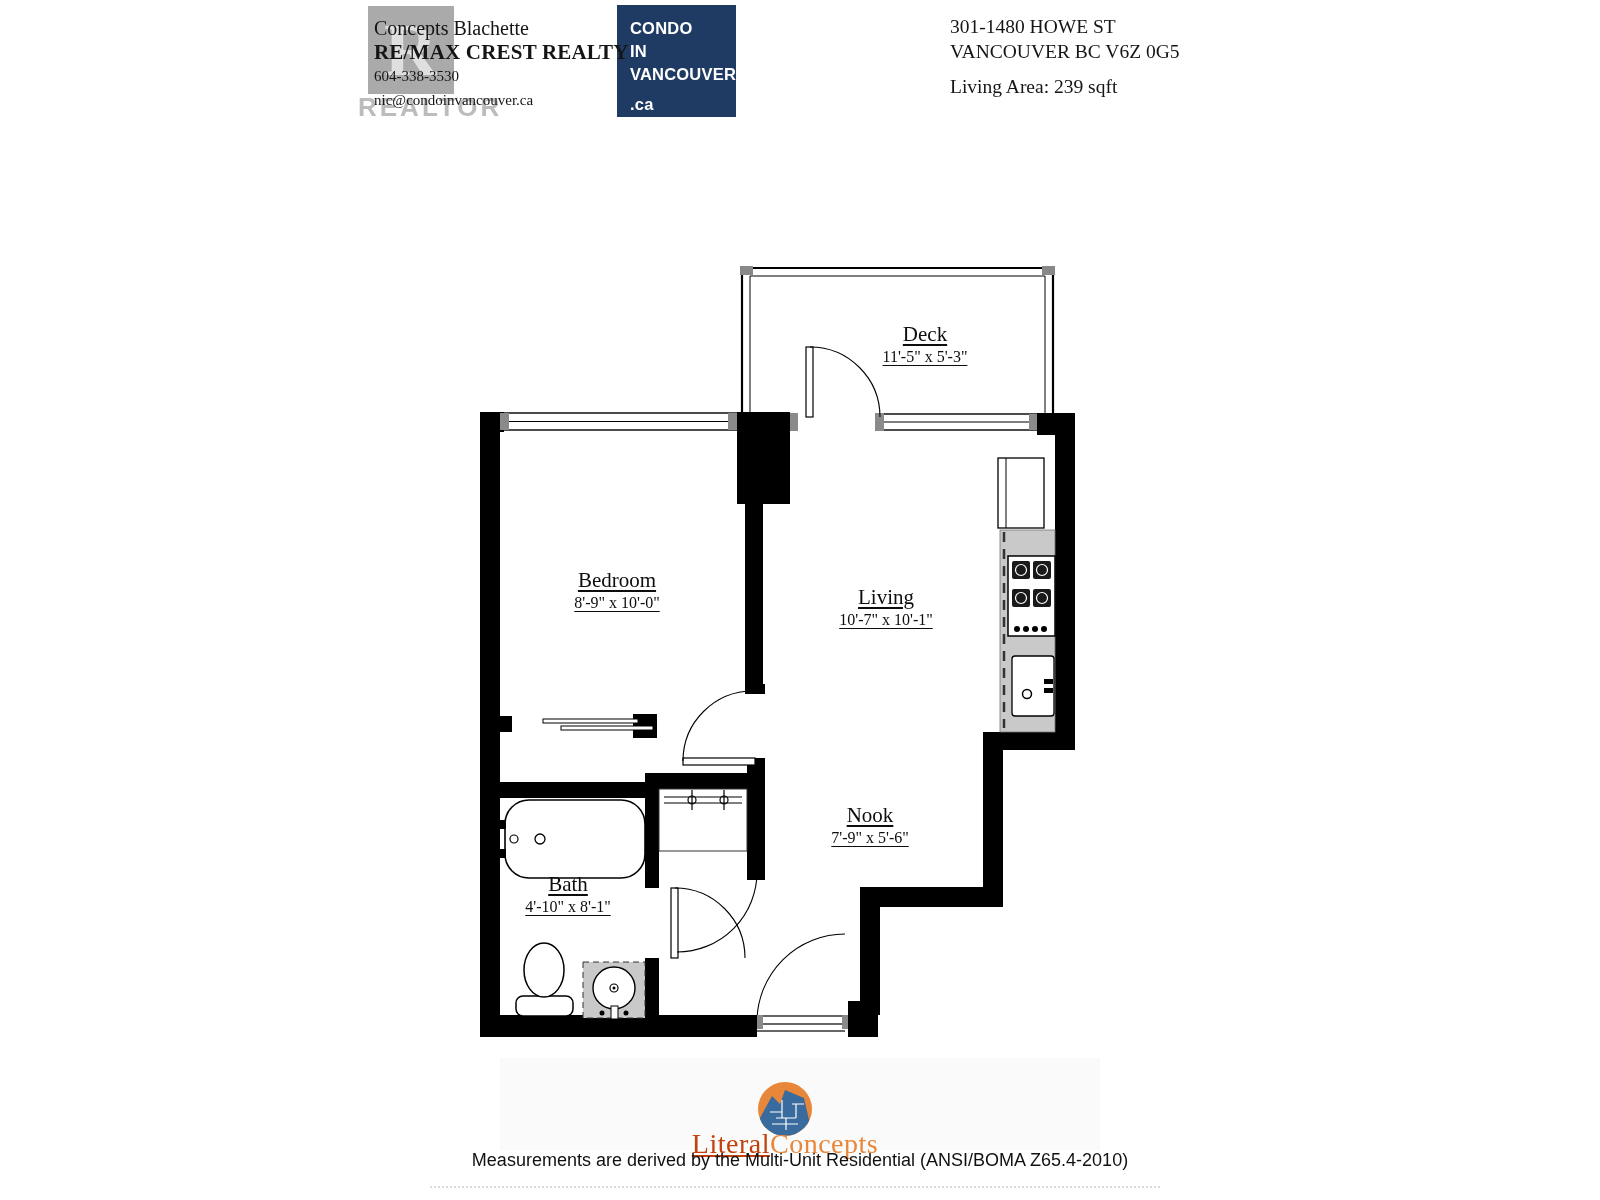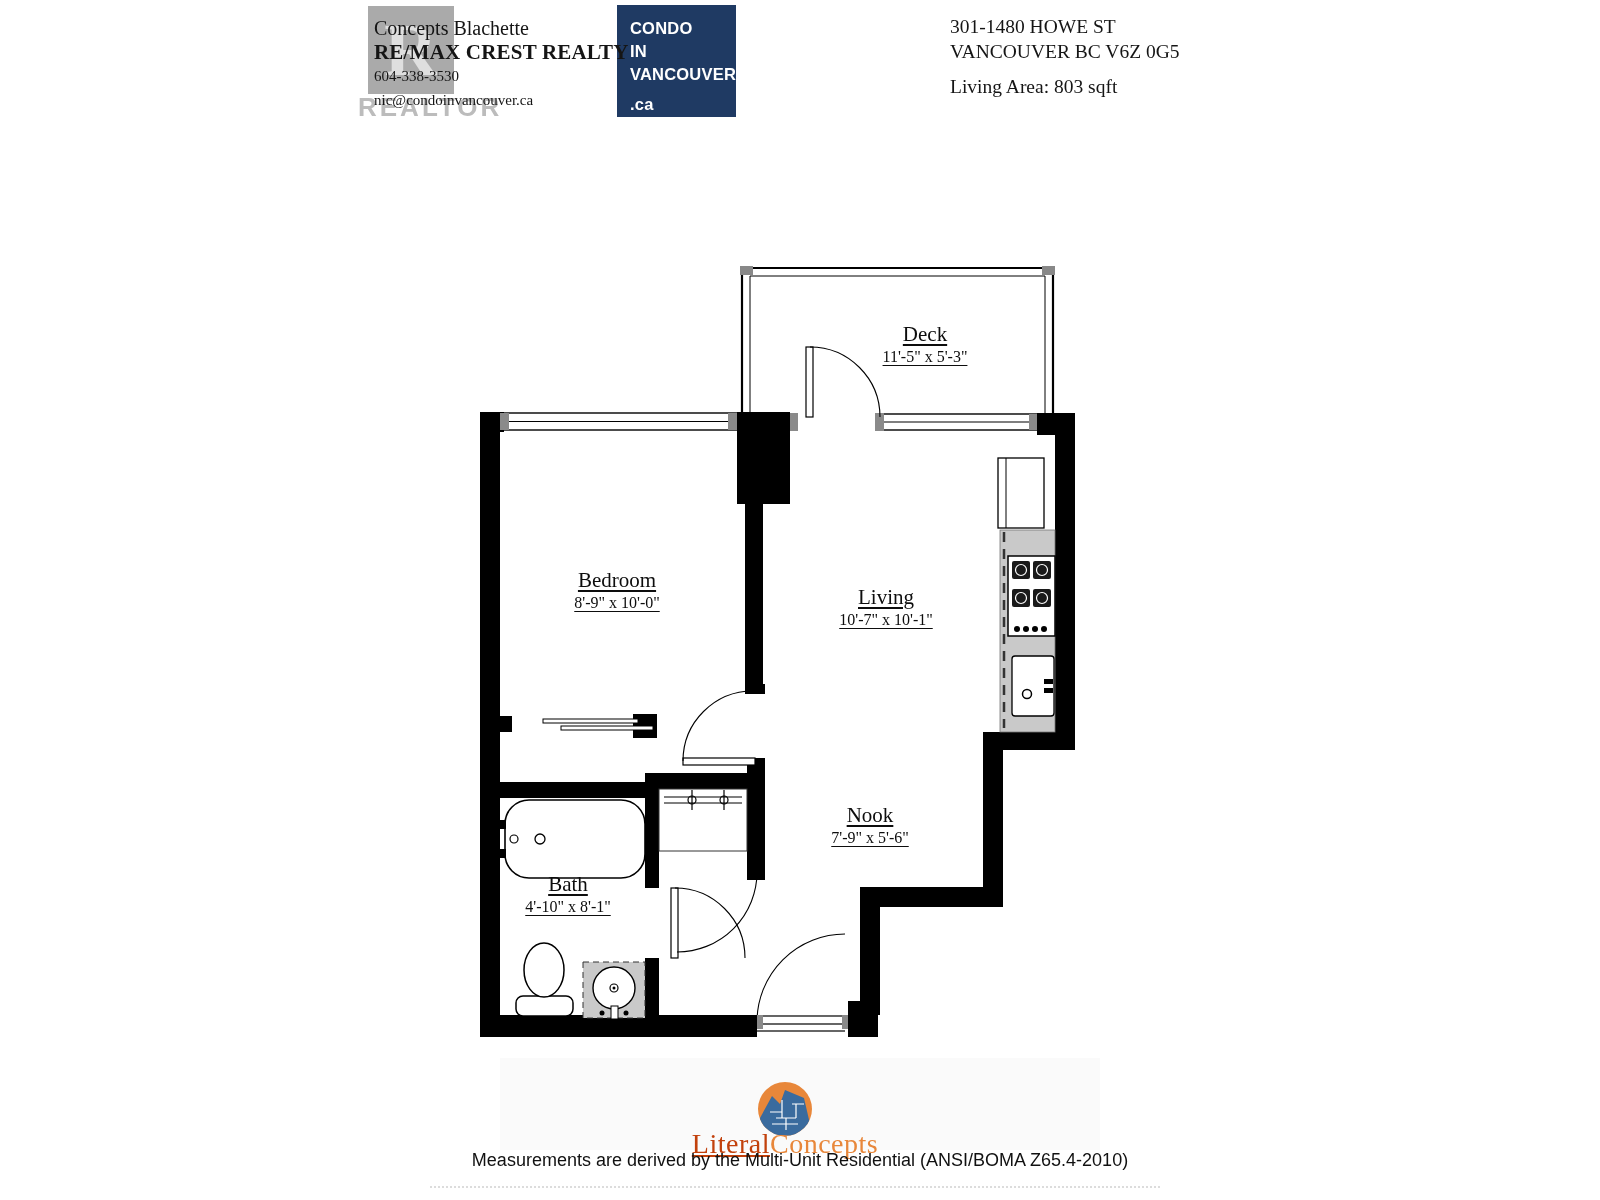--- a/index.html
+++ b/index.html
@@ -61,21 +61,21 @@
   <div>CONDO</div>
   <div>IN</div>
   <div>VANCOUVER</div>
   <div class="brand-ca">.ca</div>
 </div>
 
 <div class="abs listing-block">
   <div>301-1480 HOWE ST</div>
   <div>VANCOUVER BC V6Z 0G5</div>
 </div>
-<div class="abs living-area">Living Area: 803 sqft</div>
+<div class="abs living-area">Living Area: 239 sqft</div>
 
 <svg class="abs" style="left:0;top:0;" width="1600" height="1200" viewBox="0 0 1600 1200">
 
   <g fill="none" stroke="#000">
     <path d="M742,416 V268 H1053 V416" stroke-width="2.2"></path>
     <path d="M750,416 V276 H1045 V416" stroke-width="1"></path>
     <rect x="740" y="266" width="13" height="9" fill="#888" stroke="none"></rect>
     <rect x="1042" y="266" width="13" height="9" fill="#888" stroke="none"></rect>
   </g>
 

